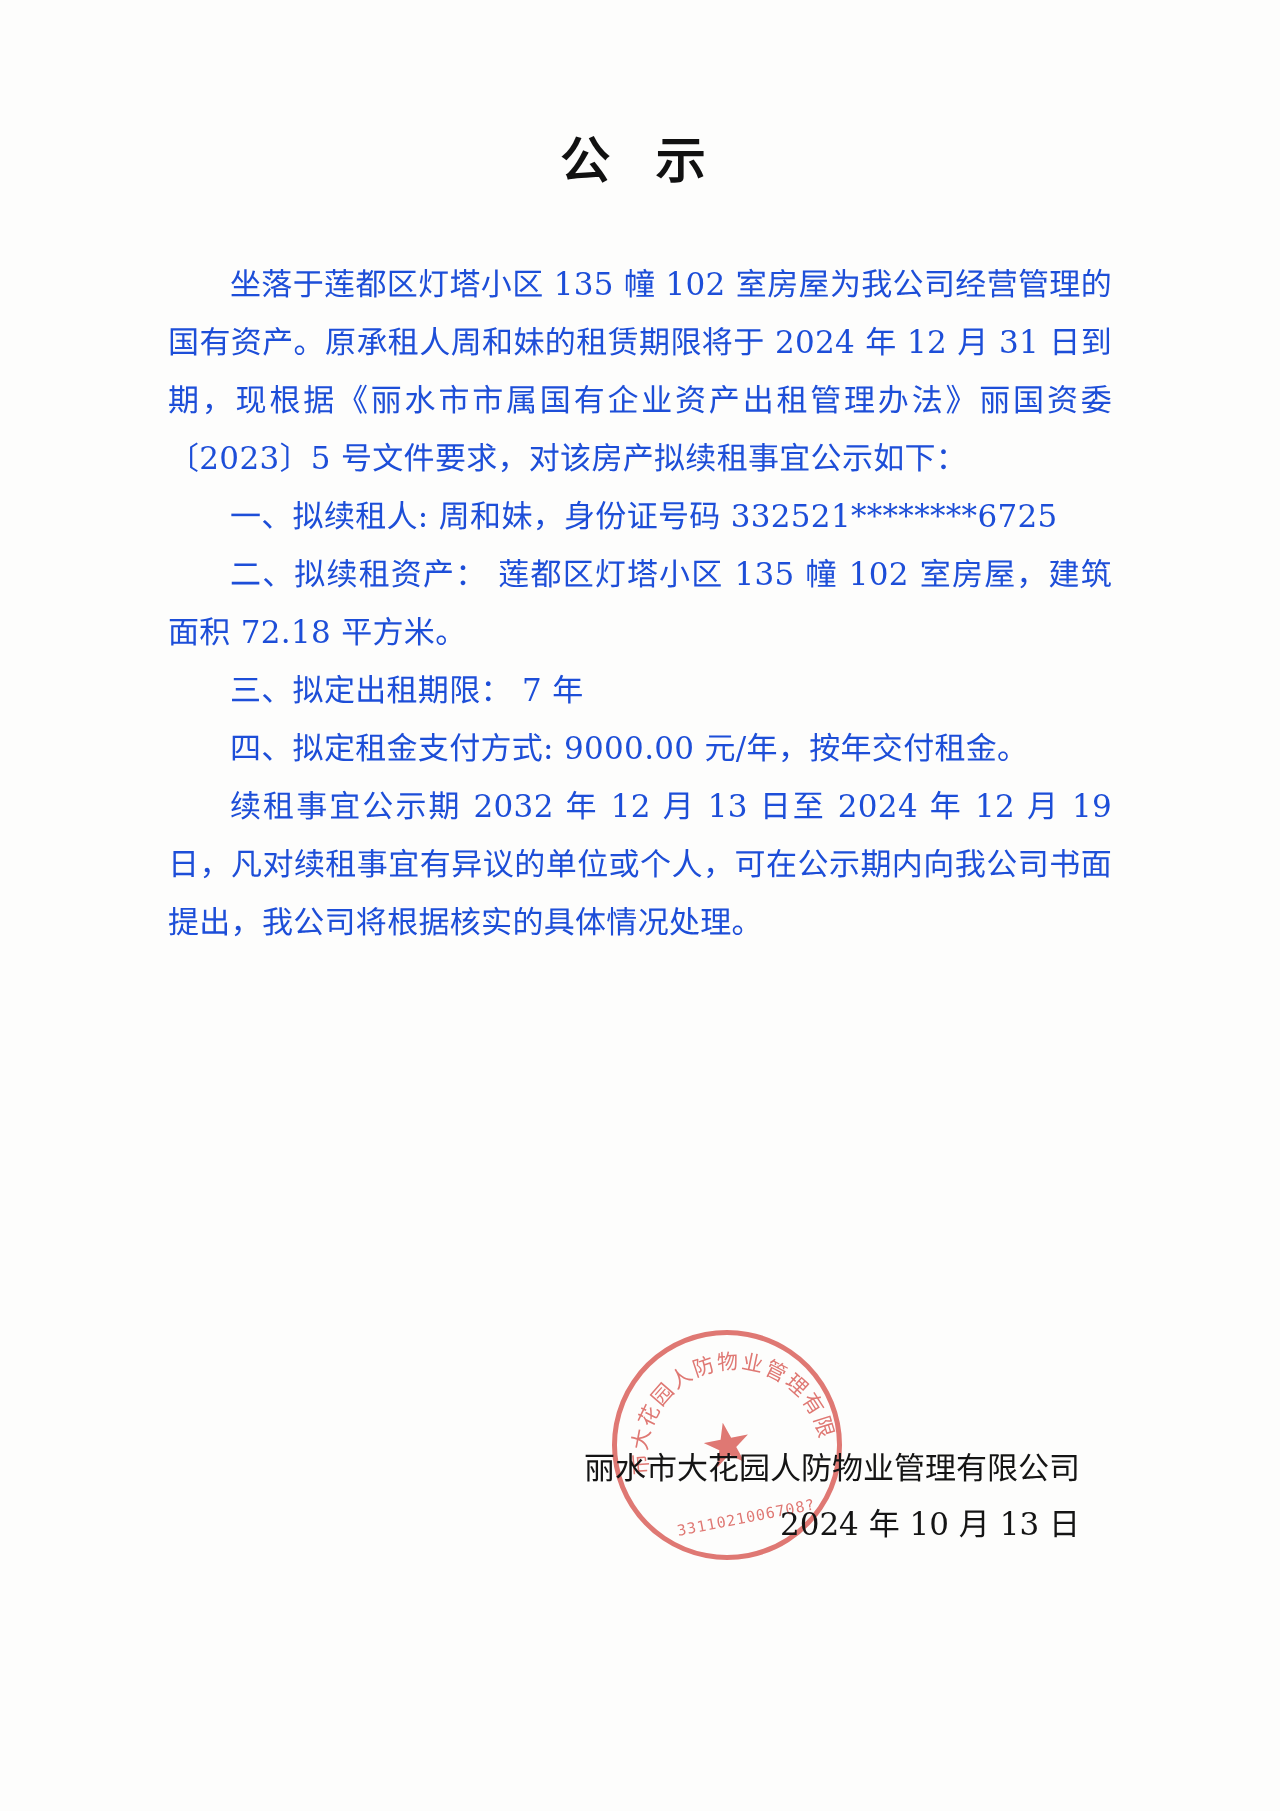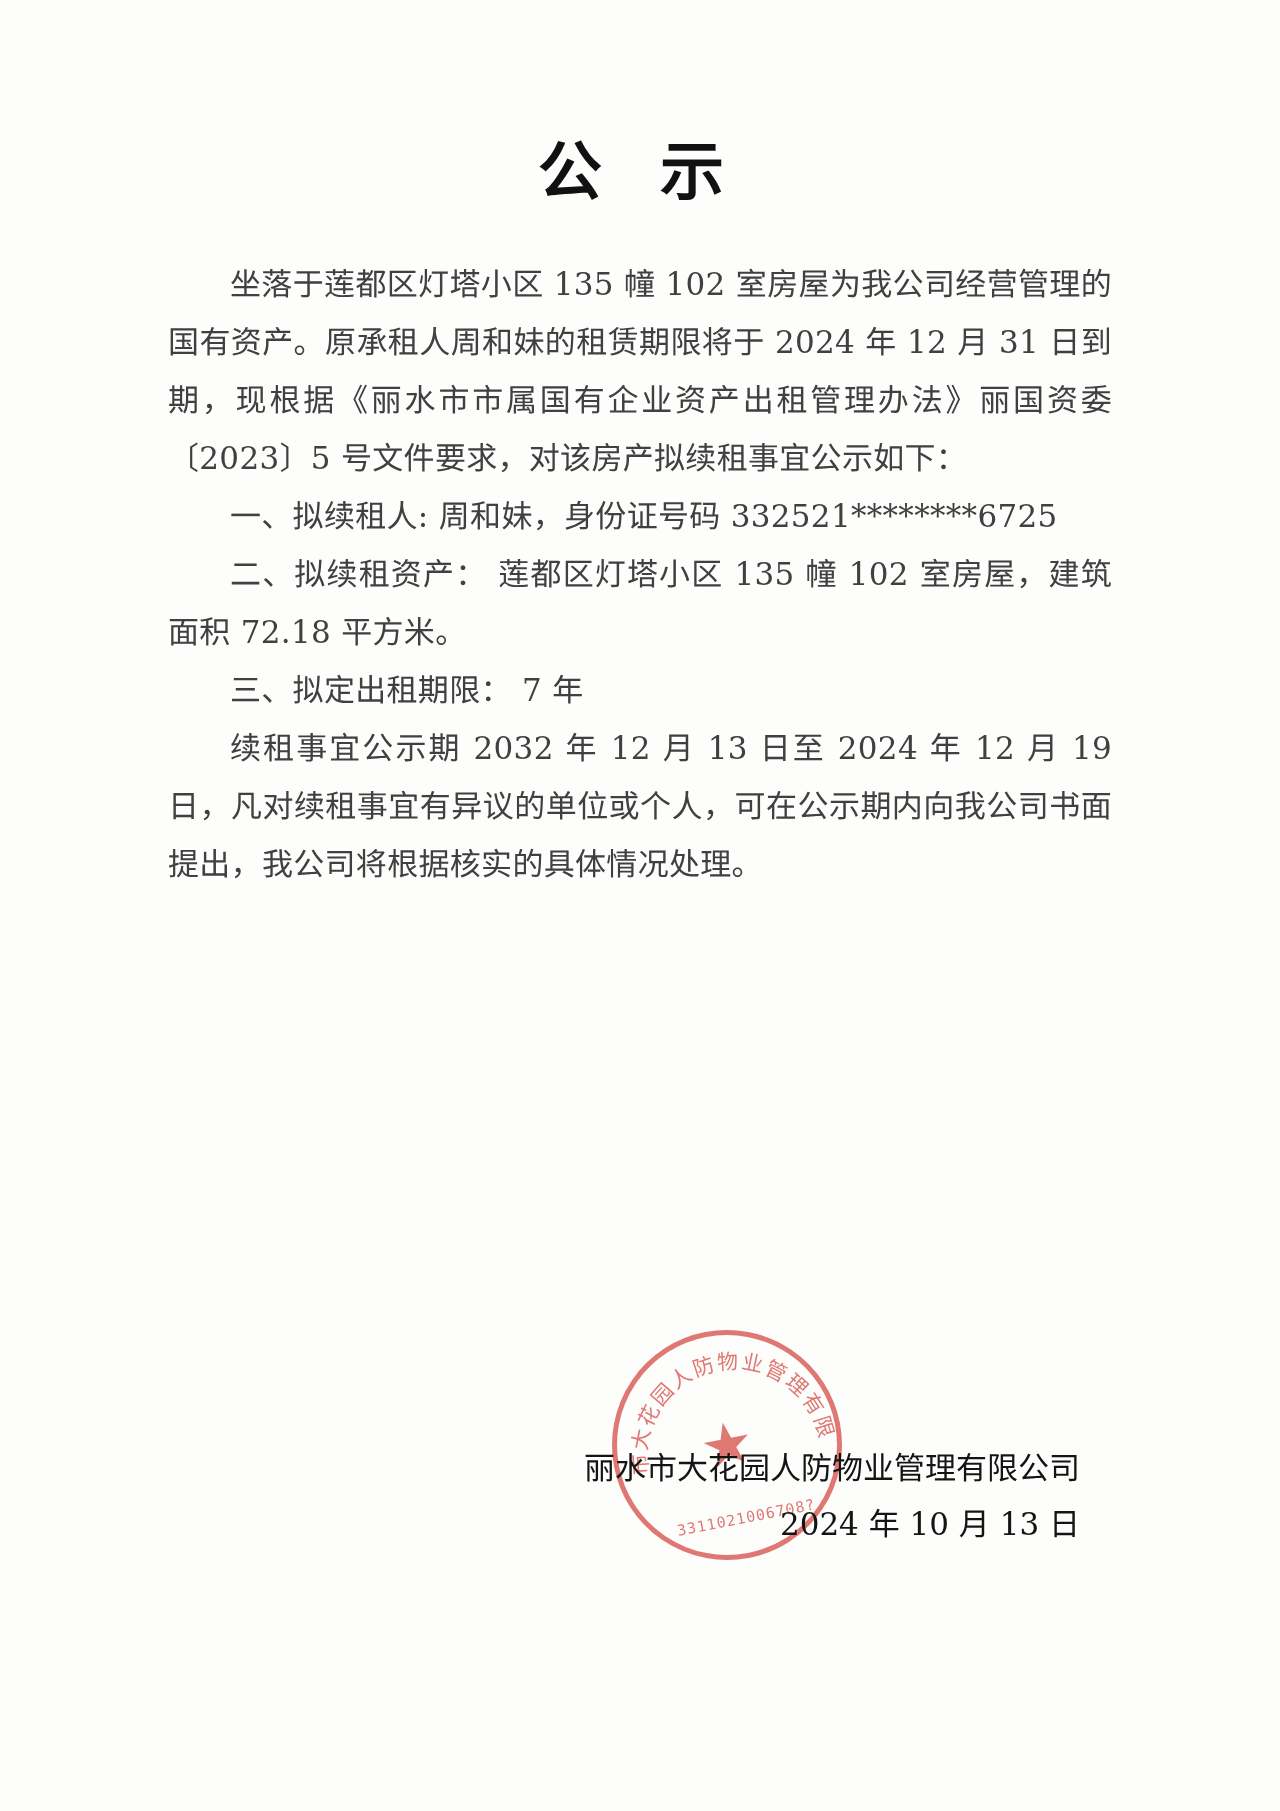--- a/index.html
+++ b/index.html
@@ -24,40 +24,40 @@
     height: 1811px;
     background: #fdfdfc;
   }
 
   .doc-title {
     position: absolute;
     top: 120px;
     left: 0;
     width: 1280px;
     text-align: center;
-    font-size: 64px;
+    font-size: 50px;
     font-weight: bold;
     letter-spacing: 0.28em;
     font-family: "DejaVu Serif", "Liberation Serif", serif;
     color: #111;
   }
 
   .body-block {
     position: absolute;
     top: 255px;
     left: 168px;
     width: 944px;
   }
 
   .para {
     font-size: 31px;
     line-height: 58px;
     text-align: justify;
     text-justify: inter-ideograph;
-    color: #404040;
+    color: #1d4ed8;
     margin: 0;
     letter-spacing: 0.01em;
   }
   .indent { text-indent: 62px; }
 
   .sign-block {
     position: absolute;
     top: 1440px;
     left: 168px;
     width: 944px;
@@ -125,20 +125,21 @@
 
 <div class="page">
 
   <div class="doc-title">公 示</div>
 
   <div class="body-block">
     <p class="para indent">坐落于莲都区灯塔小区 135 幢 102 室房屋为我公司经营管理的国有资产。原承租人周和妹的租赁期限将于 2024 年 12 月 31 日到期，现根据《丽水市市属国有企业资产出租管理办法》丽国资委〔2023〕5 号文件要求，对该房产拟续租事宜公示如下：</p>
     <p class="para indent">一、拟续租人: 周和妹，身份证号码 332521********6725</p>
     <p class="para indent">二、拟续租资产： 莲都区灯塔小区 135 幢 102 室房屋，建筑面积 72.18 平方米。</p>
     <p class="para indent">三、拟定出租期限： 7 年</p>
+    <p class="para indent">四、拟定租金支付方式: 9000.00 元/年，按年交付租金。</p>
     <p class="para indent">续租事宜公示期 2032 年 12 月 13 日至 2024 年 12 月 19 日，凡对续租事宜有异议的单位或个人，可在公示期内向我公司书面提出，我公司将根据核实的具体情况处理。</p>
   </div>
 
   <div class="seal">
     <div class="seal-inner">
       <svg class="seal-arc" viewBox="0 0 230 230">
         <defs>
           <path id="arcpath" d="M 28,122 A 87,87 0 0 1 202,122"></path>
         </defs>
         <text>

